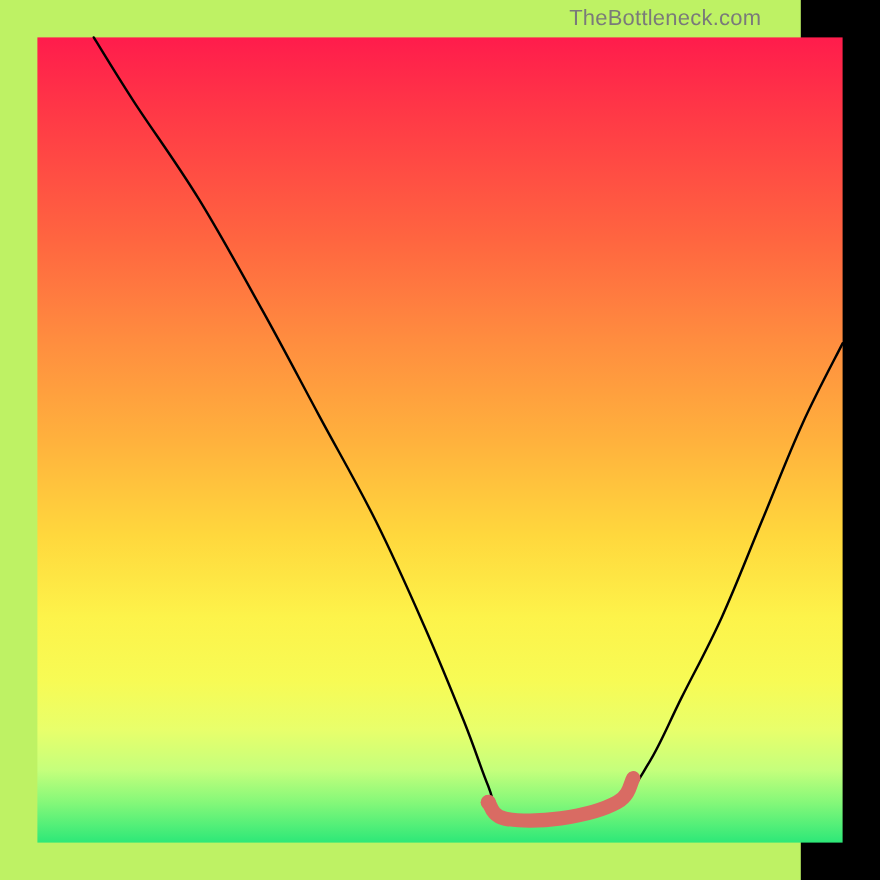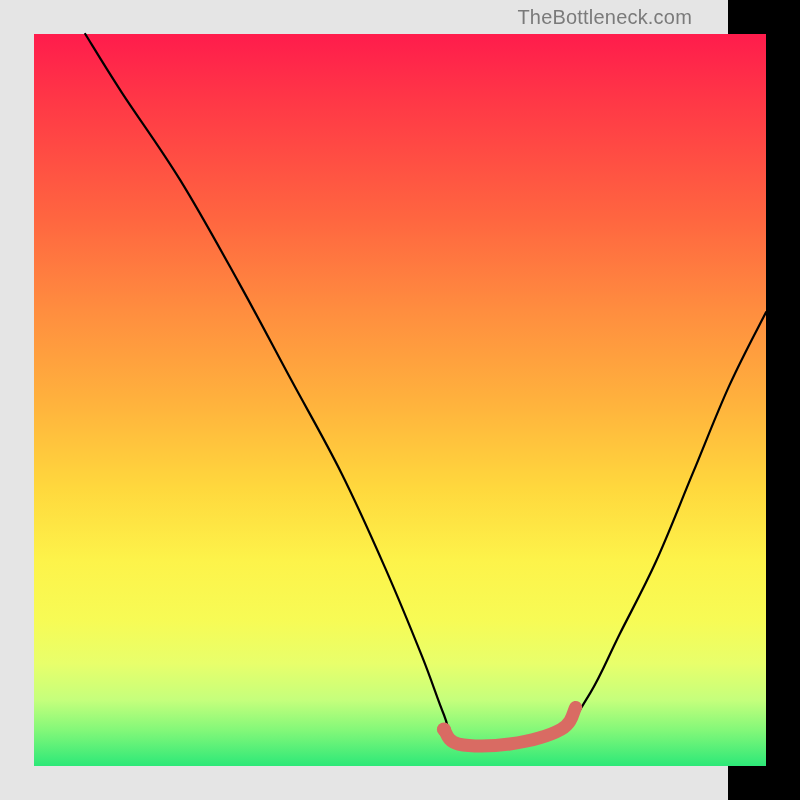--- a/index.html
+++ b/index.html
@@ -8,21 +8,21 @@
     width: 800px;
     height: 800px;
     background: #000;
     overflow: hidden;
     font-family: Arial, Helvetica, sans-serif;
   }
   .frame {
     position: relative;
     width: 728px;
     height: 800px;
-    background: #e5e5e5;
+    background: #bef264;
   }
   .plot-area {
     position: absolute;
     left: 34px;
     top: 34px;
     width: 732px;
     height: 732px;
     
     background: linear-gradient(to bottom,
       #ff1c4c 0%,

